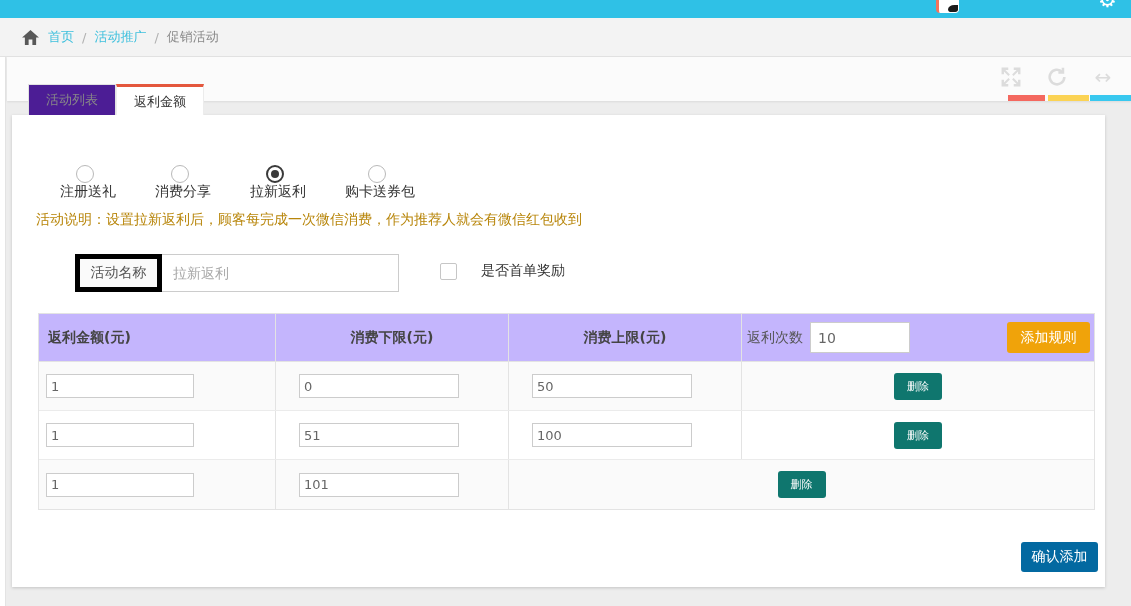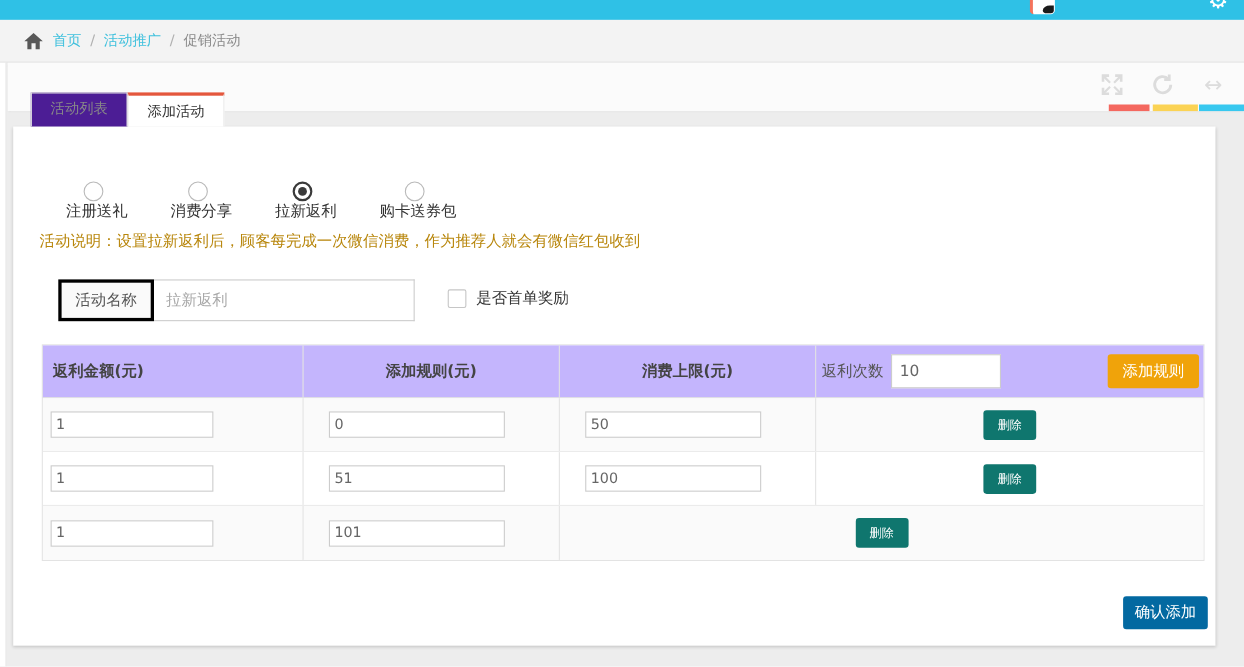--- a/index.html
+++ b/index.html
@@ -53,25 +53,25 @@
   .radio-circle { width:18px; height:18px; border:1px solid #b9b9b9; border-radius:50%; background:#fff; margin-right:7px; position:relative; flex:none; }
   .radio-circle.checked { border:2px solid #3a3a3a; }
   .radio-circle.checked::after { content:""; position:absolute; left:3px; top:3px; width:8px; height:8px; border-radius:50%; background:#3a3a3a; }
   .radio-label { font-size:14px; color:#333; }
 
   
   .activity-desc { position:absolute; top:96px; left:24px; font-size:14px; color:#b8860b; }
 
   
   .name-group { position:absolute; top:139px; left:41px; display:flex; }
-  .name-label { width:87px; height:38px; background:#fafafa; border:3px solid #000000; display:flex; align-items:center; justify-content:center; font-size:14px; color:#555; }
+  .name-label { width:87px; height:38px; background:#fafafa; border:5px solid #000000; display:flex; align-items:center; justify-content:center; font-size:14px; color:#555;margin-left:22px; }
   .name-input { width:237px; height:38px; border:1px solid #ccc; border-left:none; padding-left:11px; font-size:14px; color:#555; outline:none; font-family:inherit; }
   .name-input::placeholder { color:#a9a9a9; }
 
-  .checkbox-group { position:absolute; top:147px; left:395px; display:flex; align-items:center; }
+  .checkbox-group { position:absolute; top:147px; left:428px; display:flex; align-items:center;gap:15px; }
   .checkbox-box { width:17px; height:17px; background:#fff; border:1px solid #c6c6c6; border-radius:2px; cursor:pointer; flex:none; }
   .checkbox-label { margin-left:9px; font-size:14px; color:#333; }
 
   
   .rebate-table { position:absolute; left:26px; top:198px; width:1057px; border:1px solid #e3e3e3; }
   .t-row { display:flex; width:100%; }
   .t-header { height:48px; background:#c4b5fd; border-bottom:1px solid #e3e3e3; }
   .t-cell { border-right:1px solid #e3e3e3; display:flex; align-items:center; }
   .t-cell:last-child { border-right:none; }
   .c1 { width:237px; flex:none; }
@@ -139,21 +139,21 @@
   </div>
   <div class="mini-bar red"></div>
   <div class="mini-bar yellow"></div>
   <div class="mini-bar cyan"></div>
 </div>
 
 <div class="card">
 
   <div class="tabstrip">
     <div class="tab tab-inactive">活动列表</div>
-    <div class="tab tab-active">添加活动</div>
+    <div class="tab tab-active">返利金额</div>
   </div>
 
   <div class="radio-row">
     <div class="radio-item">
       <span class="radio-circle"></span>
       <span class="radio-label">注册送礼</span>
     </div>
     <div class="radio-item">
       <span class="radio-circle"></span>
       <span class="radio-label">消费分享</span>
@@ -177,21 +177,21 @@
 
   <div class="checkbox-group">
     <span class="checkbox-box"></span>
     <span class="checkbox-label">是否首单奖励</span>
   </div>
 
   <div class="rebate-table">
 
     <div class="t-row t-header">
       <div class="t-cell c1 h-cell h1">返利金额(元)</div>
-      <div class="t-cell c2 h-cell h2">添加规则(元)</div>
+      <div class="t-cell c2 h-cell h2">消费下限(元)</div>
       <div class="t-cell c3 h-cell h3">消费上限(元)</div>
       <div class="t-cell c4 h4">
         <span class="times-label">返利次数</span>
         <input class="times-input" type="text" value="10" style="">
         <button class="add-rule-btn">添加规则</button>
       </div>
     </div>
 
     <div class="t-row data-row row-odd">
       <div class="t-cell c1">

